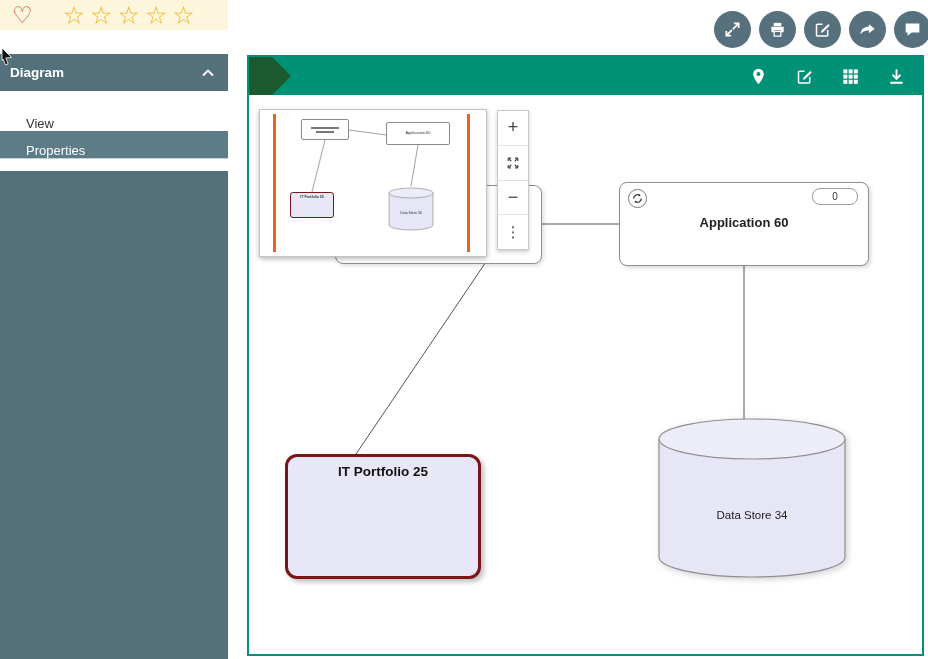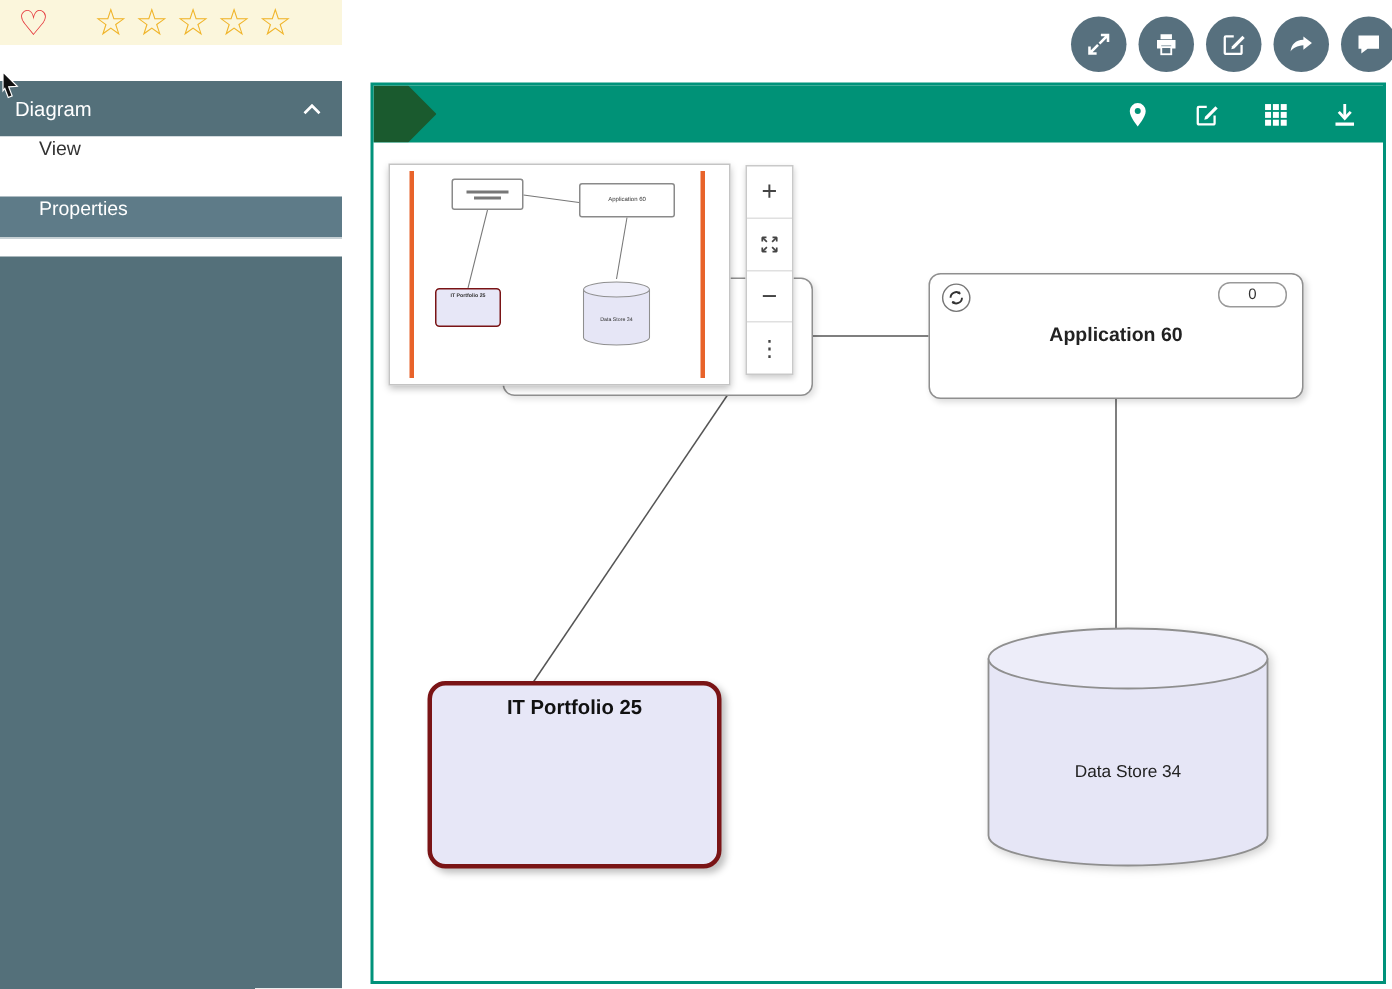--- a/index.html
+++ b/index.html
@@ -7,23 +7,23 @@
   #app{position:relative;width:928px;height:659px;overflow:hidden;background:#fff;}
   button{font-family:inherit;border:none;background:transparent;padding:0;margin:0;cursor:pointer;}
 
   
   .sidebar{position:absolute;left:0;top:0;width:228px;height:659px;background:#fff;}
   .fav-bar{position:absolute;left:0;top:0;width:228px;height:30px;background:#fbf6dc;display:flex;align-items:center;}
   .heart{font-size:23px;line-height:1;color:#e5383d;margin-left:12px;}
   .stars{display:flex;margin-left:30px;gap:5px;}
   .star{font-size:25px;line-height:1;color:#f0b429;}
   .side-header{position:absolute;left:0;top:54px;width:228px;height:37px;background:#54707a;color:#fff;
-    display:flex;align-items:center;font-size:13.5px;font-weight:400;padding-left:10px;box-sizing:border-box;justify-content:space-between;}
+    display:flex;align-items:center;font-size:13.5px;font-weight:700;padding-left:10px;box-sizing:border-box;justify-content:space-between;}
   .side-header .chev{margin-right:14px;}
-  .side-item{position:absolute;left:0;width:228px;height:38px;display:flex;align-items:flex-start;
+  .side-item{position:absolute;left:0;width:228px;height:38px;display:flex;align-items:flex-end;
     font-size:13px;padding-left:26px;box-sizing:border-box;}
   .side-item.view{top:91px;background:#fff;color:#333;height:40px;}
   .side-item.props{top:131px;background:#5e7b88;color:#fff;height:28px;border-bottom:1px solid rgba(255,255,255,.65);}
   .side-fill{position:absolute;left:0;top:171px;width:228px;height:488px;background:#54707a;}
 
   
   .win-toolbar{position:absolute;left:714px;top:11px;display:flex;gap:8px;}
   .circle-btn{width:37px;height:37px;border-radius:50%;background:#57707e;display:flex;align-items:center;justify-content:center;}
   .circle-btn svg{width:19px;height:19px;display:block;}
 

